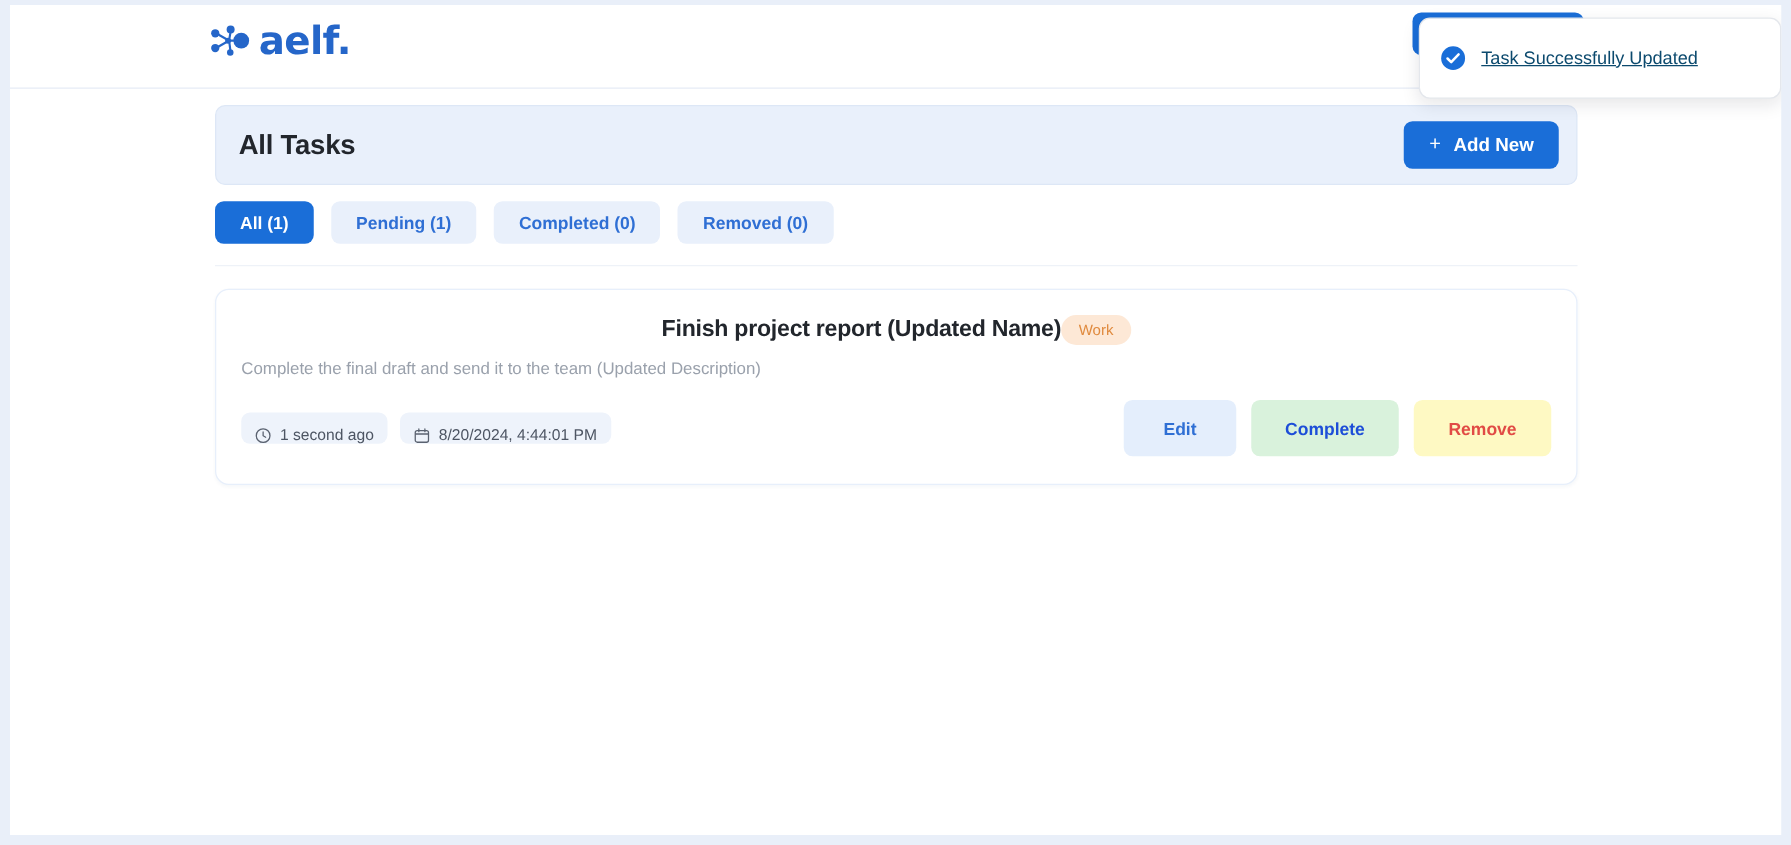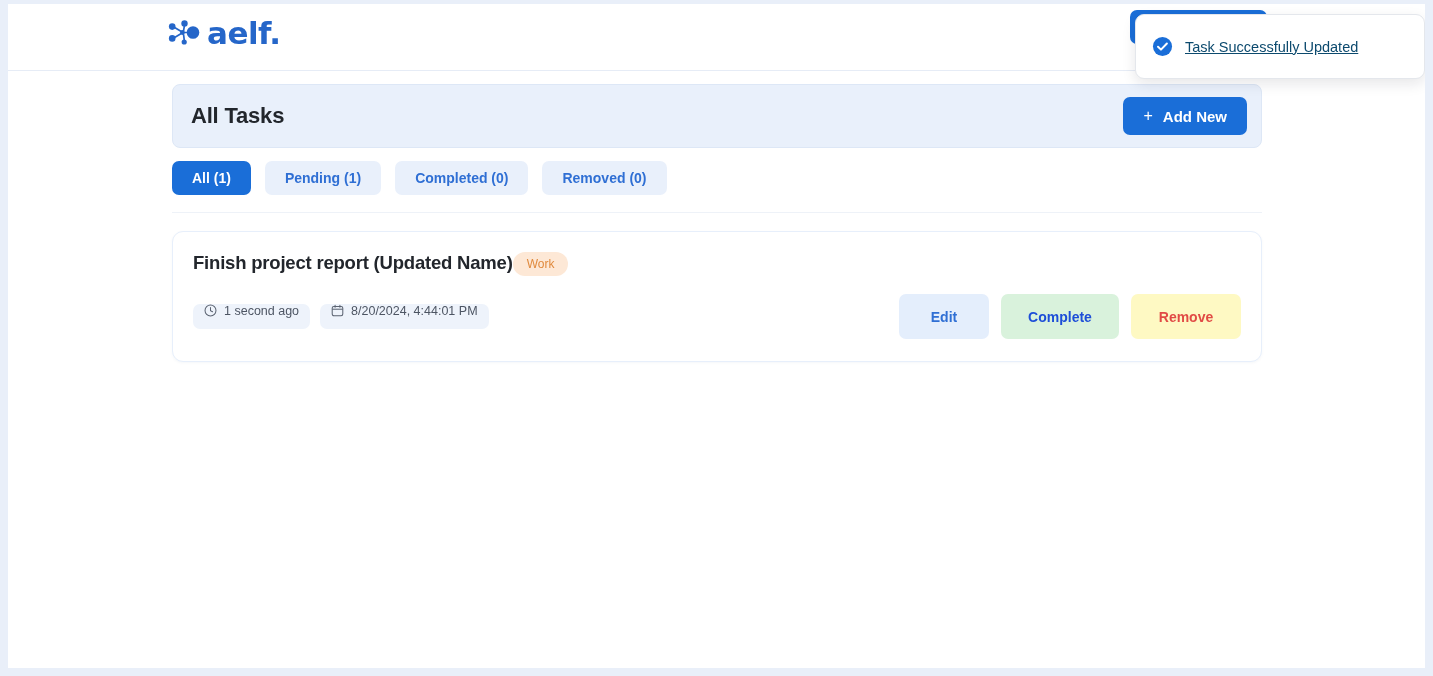--- a/index.html
+++ b/index.html
@@ -162,21 +162,21 @@
     background: #ffffff;
     border: 1px solid #e7effb;
     border-radius: 11px;
     box-shadow: 0 1px 3px rgba(30,60,120,0.045);
     padding: 20px 20px 22px 20px;
     position: relative;
   }
   .task-top {
     display: flex;
     align-items: flex-start;
-    justify-content: flex-start;
+    justify-content: center;
   }
   .task-name {
     font-size: 18.5px;
     font-weight: 700;
     color: #22262c;
     letter-spacing: -0.2px;
   }
   .task-tag {
     background: #fde8d6;
     color: #e08a3e;
@@ -194,21 +194,21 @@
 
   .task-bottom {
     margin-top: 18px;
     display: flex;
     align-items: center;
     justify-content: space-between;
   }
   .meta-row { display: flex; gap: 10px; align-items: center; }
   .meta-chip {
     display: flex;
-    align-items: flex-start;
+    align-items: flex-end;
     gap: 7px;
     background: #eef3fb;
     border-radius: 7px;
     height: 25px;
     padding: 0 11px;
     font-size: 12.5px;
     color: #4d5563;
     white-space: nowrap;
   }
   .meta-chip svg { flex: 0 0 auto; }
@@ -277,20 +277,21 @@
       <button class="tab">Removed (0)</button>
     </div>
 
     <div class="task-card">
 
       <div class="task-top">
         <span class="task-name">Finish project report (Updated Name)</span>
         <span class="task-tag">Work</span>
       </div>
 
+      <div class="task-desc">Complete the final draft and send it to the team (Updated Description)</div>
 
       <div class="task-bottom">
 
         <div class="meta-row">
           <div class="meta-chip">
             <svg width="13" height="13" viewBox="0 0 14 14">
               <circle cx="7" cy="7" r="5.9" fill="none" stroke="#5a6personalities" stroke-width="1.1" style="stroke:#5a6270"></circle>
               <path d="M7 3.8 L7 7.1 L9.2 8.4" stroke="#5a6270" stroke-width="1.1" fill="none" stroke-linecap="round"></path>
             </svg>
             <span>1 second ago</span>

